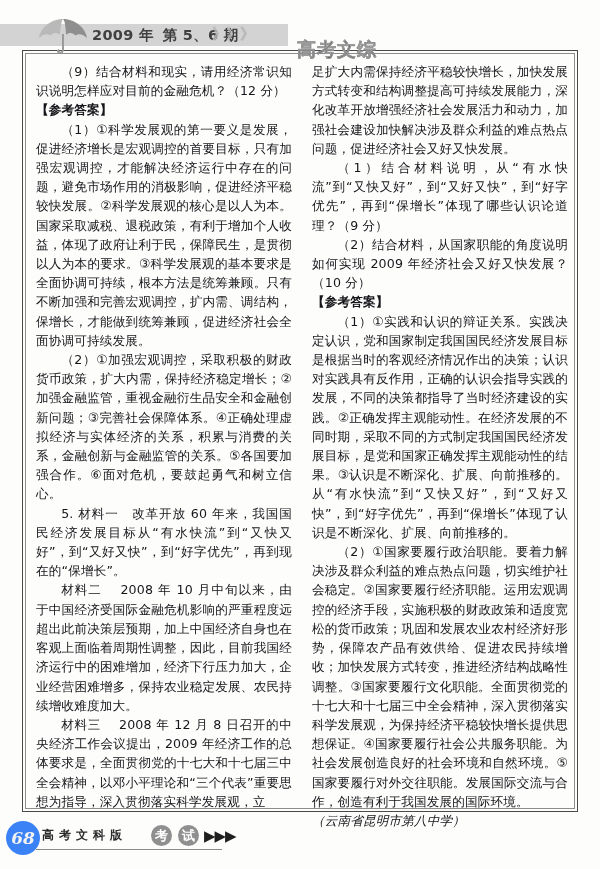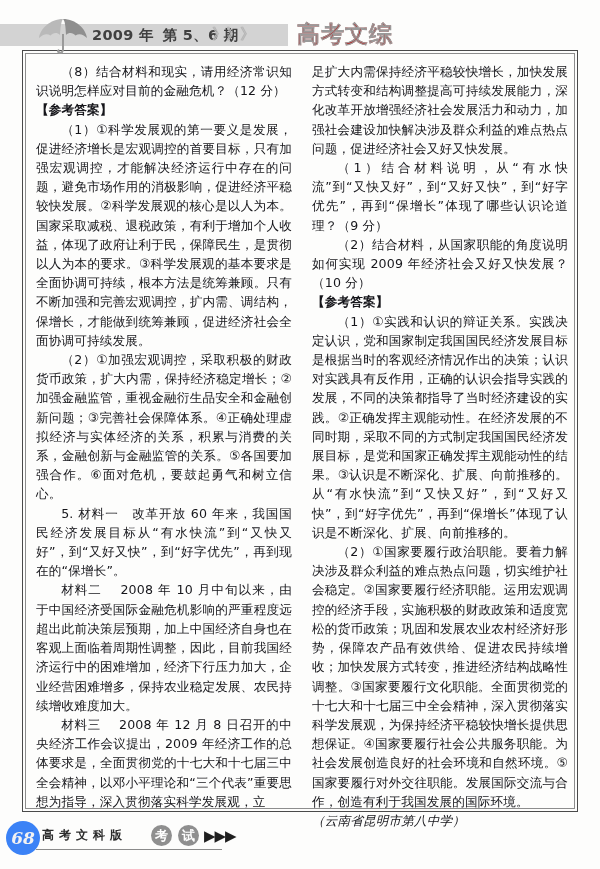--- a/index.html
+++ b/index.html
@@ -83,25 +83,25 @@
     top: 17px;
     font-size: 15px;
     font-weight: bold;
     color: #b6b6b6;
     letter-spacing: -1px;
     line-height: 1;
   }
   .header-title {
     position: absolute;
     left: 297px;
-    top: 9px;
-    font-family: "DejaVu Sans", "Liberation Sans", sans-serif;
-    font-size: 23px;
-    font-weight: bold;
-    color: #b91c1c;
+    top: 27px;
+    font-family: "DejaVu Sans", "Liberation Sans", sans-serif;
+    font-size: 19px;
+    font-weight: bold;
+    color: #404040;
     letter-spacing: 1px;
     -webkit-text-stroke: 0.4px #9a9a9a;
     white-space: nowrap;
   }
   
   .columns {
     position: absolute;
     left: 36px;
     top: 62px;
     width: 532px;
@@ -238,21 +238,21 @@
     </div>
 
     <div class="chevrons">》》》</div>
 
     <div class="header-title">高考文综</div>
   </div>
 
   <div class="columns">
 
     <div class="col">
-      <p class="indent">（8）结合材料和现实，请用经济常识知识说明怎样应对目前的金融危机？（12 分）</p>
+      <p class="indent">（9）结合材料和现实，请用经济常识知识说明怎样应对目前的金融危机？（12 分）</p>
       <p class="noindent bracket-head">【参考答案】</p>
       <p class="indent">（1）①科学发展观的第一要义是发展，促进经济增长是宏观调控的首要目标，只有加强宏观调控，才能解决经济运行中存在的问题，避免市场作用的消极影响，促进经济平稳较快发展。②科学发展观的核心是以人为本。国家采取减税、退税政策，有利于增加个人收益，体现了政府让利于民，保障民生，是贯彻以人为本的要求。③科学发展观的基本要求是全面协调可持续，根本方法是统筹兼顾。只有不断加强和完善宏观调控，扩内需、调结构，保增长，才能做到统筹兼顾，促进经济社会全面协调可持续发展。</p>
       <p class="indent">（2）①加强宏观调控，采取积极的财政货币政策，扩大内需，保持经济稳定增长；②加强金融监管，重视金融衍生品安全和金融创新问题；③完善社会保障体系。④正确处理虚拟经济与实体经济的关系，积累与消费的关系，金融创新与金融监管的关系。⑤各国要加强合作。⑥面对危机，要鼓起勇气和树立信心。</p>
       <p class="indent materials">5. 材料一　改革开放 60 年来，我国国民经济发展目标从“有水快流”到“又快又好”，到“又好又快”，到“好字优先”，再到现在的“保增长”。</p>
       <p class="indent materials">材料二　 2008 年 10 月中旬以来，由于中国经济受国际金融危机影响的严重程度远超出此前决策层预期，加上中国经济自身也在客观上面临着周期性调整，因此，目前我国经济运行中的困难增加，经济下行压力加大，企业经营困难增多，保持农业稳定发展、农民持续增收难度加大。</p>
       <p class="indent materials">材料三　 2008 年 12 月 8 日召开的中央经济工作会议提出，2009 年经济工作的总体要求是，全面贯彻党的十七大和十七届三中全会精神，以邓小平理论和“三个代表”重要思想为指导，深入贯彻落实科学发展观，立</p>
     </div>
 
     <div class="col">
       <p class="noindent materials">足扩大内需保持经济平稳较快增长，加快发展方式转变和结构调整提高可持续发展能力，深化改革开放增强经济社会发展活力和动力，加强社会建设加快解决涉及群众利益的难点热点问题，促进经济社会又好又快发展。</p>

